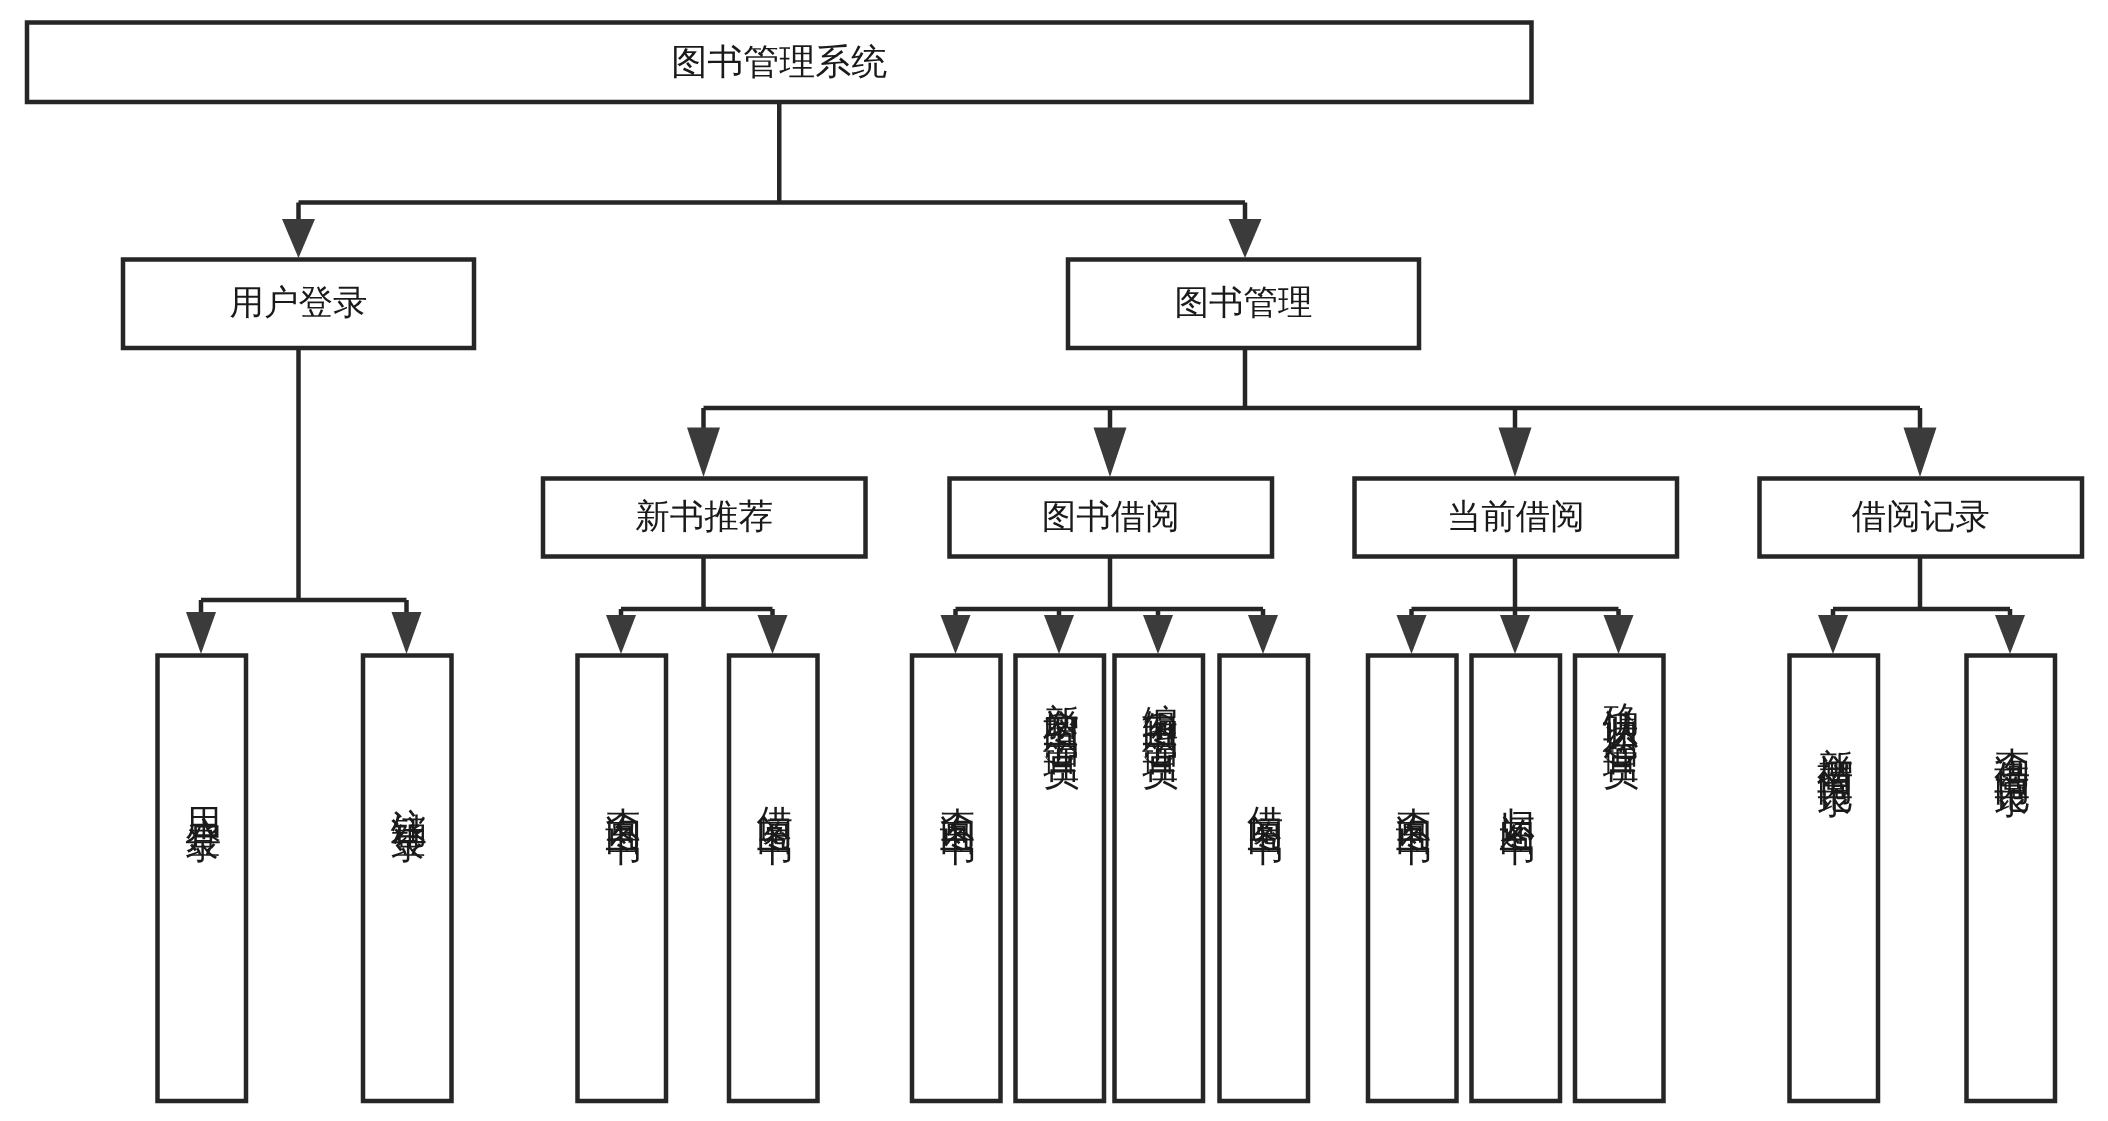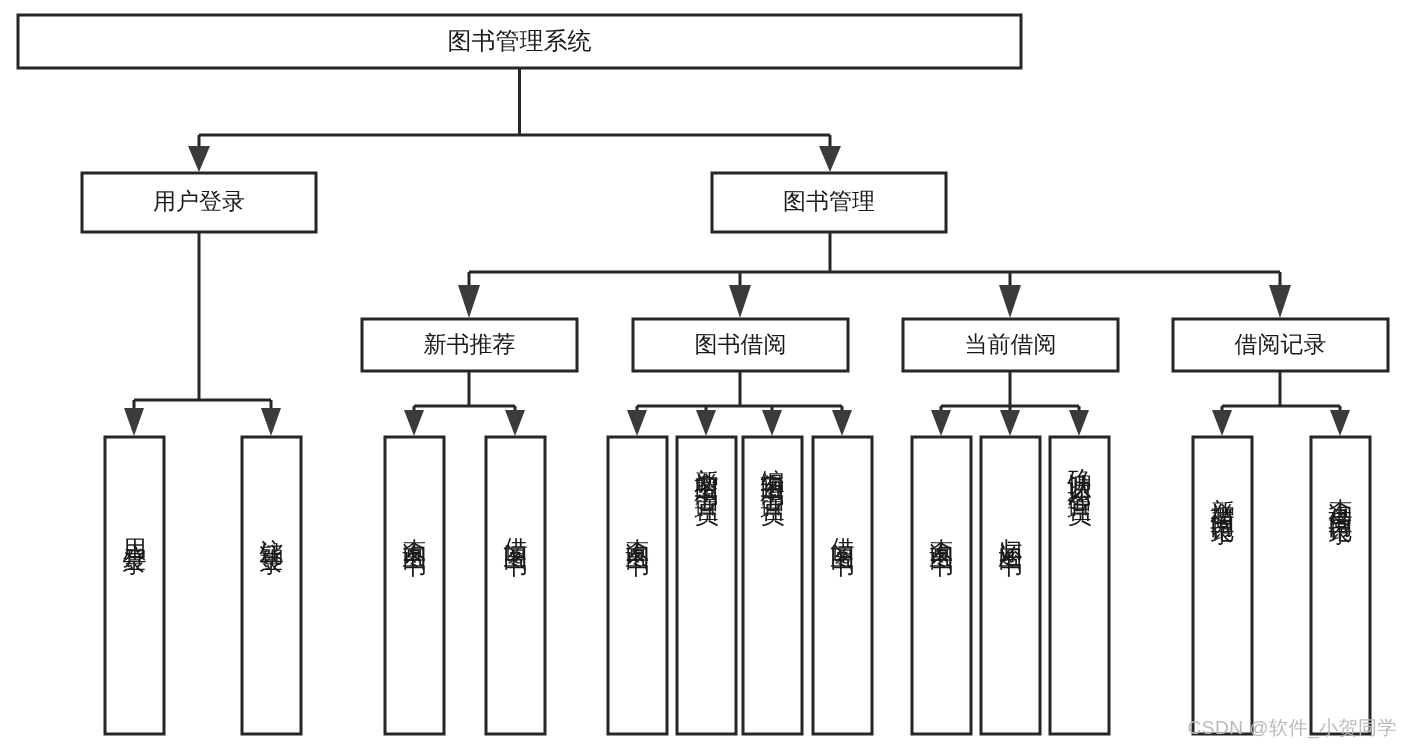--- a/index.html
+++ b/index.html
@@ -277,14 +277,13 @@
     <span class="leaf-label" style="margin-top:12px;">确认归还（管理员）</span>
   </div>
 
   <div class="leaf-label-wrap" style="left:1193px; top:437px; width:59px; height:297px;">
     <span class="leaf-label" style="margin-top:42px;">新增借阅记录</span>
   </div>
   <div class="leaf-label-wrap" style="left:1311px; top:437px; width:59px; height:297px;">
     <span class="leaf-label" style="margin-top:42px;">查询借阅记录</span>
   </div>
 
-  <div class="watermark">CSDN @软件_小贺同学</div>
 </div>
 
 </body></html>

